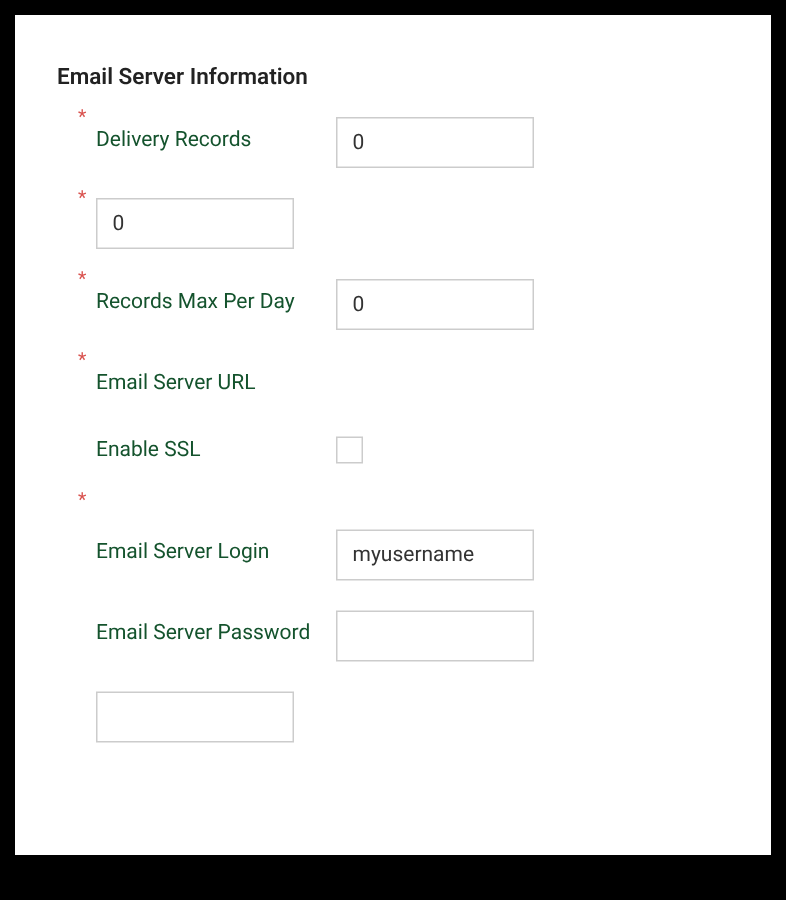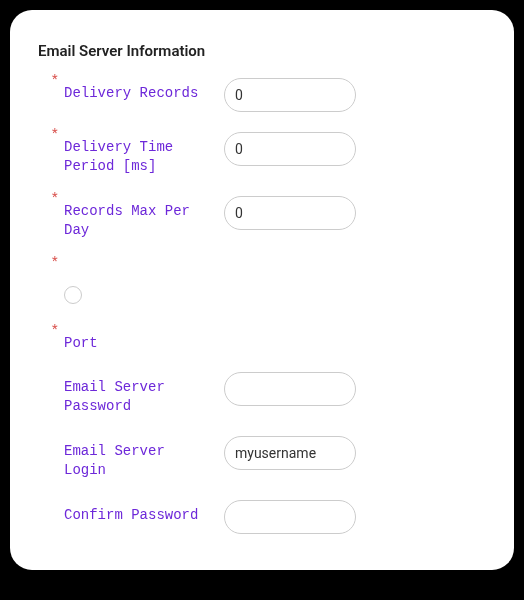--- a/index.html
+++ b/index.html
@@ -1,15 +1,15 @@
 <!DOCTYPE html>
 <html><head>
 <meta charset="utf-8">
 <style>
-  * { box-sizing: border-box; border-radius: 22px; }
+  * { box-sizing: border-box; }
   body {
     margin: 0;
     padding: 0;
     background: #000;
     font-family: -apple-system, BlinkMacSystemFont, "Segoe UI", Roboto, "Helvetica Neue", Arial, sans-serif;
     width: 524px;
     height: 600px;
     overflow: hidden;
   }
   .panel {
@@ -39,25 +39,24 @@
     color: #d9534f;
     font-size: 13px;
     position: absolute;
     left: -12px;
     top: -6px;
     line-height: 1;
   }
   .label {
     width: 160px;
     font-size: 14px;
-    color: #6d28d9;
+    color: #14532d;
     padding-top: 6px;
     padding-right: 10px;
     line-height: 1.35;
-    font-family: Liberation Mono, monospace;
   }
   .control {
     flex: 0 0 auto;
   }
   .text-input {
     width: 132px;
     height: 34px;
     border: 1px solid #ccc;
     padding: 6px 10px;
     font-size: 14px;
@@ -85,64 +84,63 @@
     <div class="row">
       <span class="req">*</span>
       <div class="label">Delivery Records</div>
       <div class="control">
         <input type="text" class="text-input" value="0" style="">
       </div>
     </div>
 
     <div class="row">
       <span class="req">*</span>
-      <div class="label">Delivery Time Period [ms]</div>
       <div class="control">
         <input type="text" class="text-input" value="0" style="">
       </div>
     </div>
 
     <div class="row">
       <span class="req">*</span>
       <div class="label">Records Max Per Day</div>
       <div class="control">
         <input type="text" class="text-input" value="0" style="">
       </div>
     </div>
 
     <div class="row">
       <span class="req">*</span>
+      <div class="label">Email Server URL</div>
     </div>
 
     <div class="row">
+      <div class="label">Enable SSL</div>
       <div class="control">
         <span class="checkbox"></span>
       </div>
     </div>
 
     <div class="row">
       <span class="req">*</span>
-      <div class="label">Port</div>
+    </div>
+
+    <div class="row">
+      <div class="label">Email Server Login</div>
+      <div class="control">
+        <input type="text" class="text-input" value="myusername" style="">
+      </div>
     </div>
 
     <div class="row">
       <div class="label">Email Server Password</div>
       <div class="control">
         <input type="password" class="text-input" value="" style="">
       </div>
     </div>
 
     <div class="row">
-      <div class="label">Email Server Login</div>
-      <div class="control">
-        <input type="text" class="text-input" value="myusername" style="">
-      </div>
-    </div>
-
-    <div class="row">
-      <div class="label">Confirm Password</div>
       <div class="control">
         <input type="password" class="text-input" value="" style="">
       </div>
     </div>
 
   </div>
 </div>
 
 </body></html>

